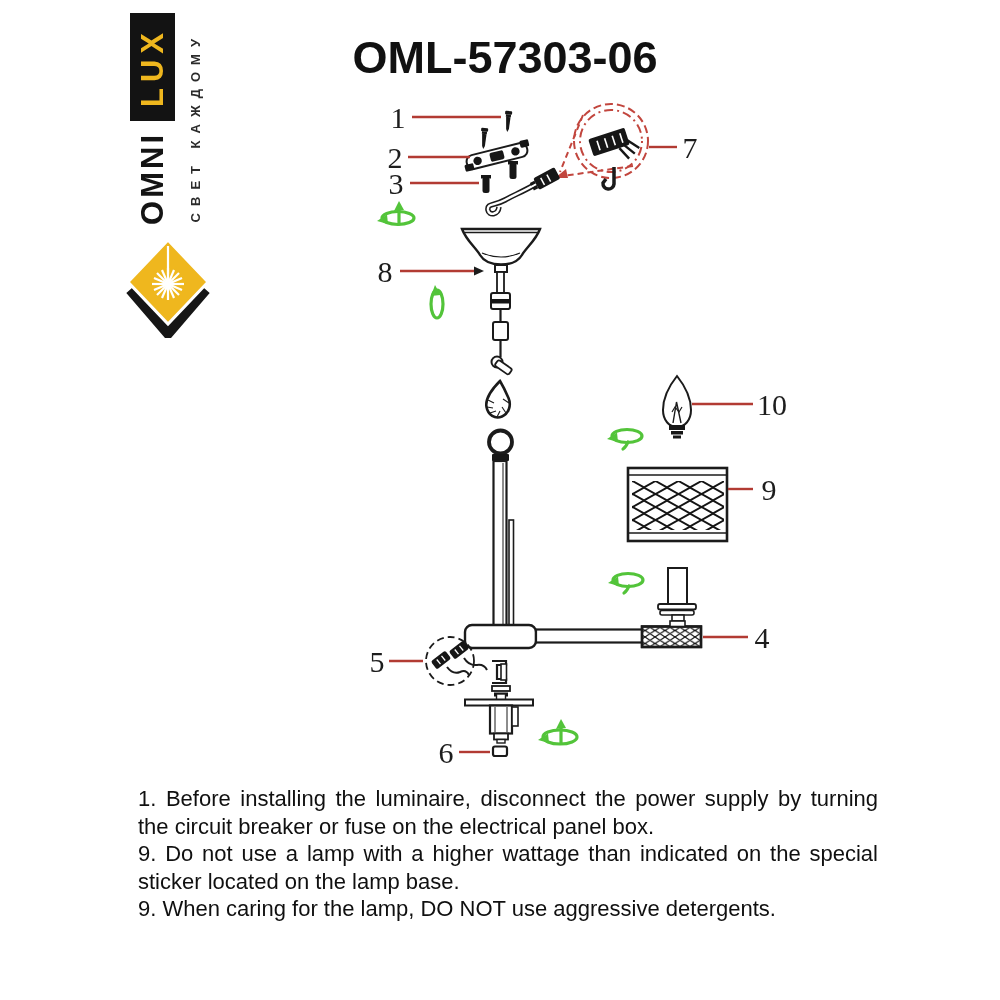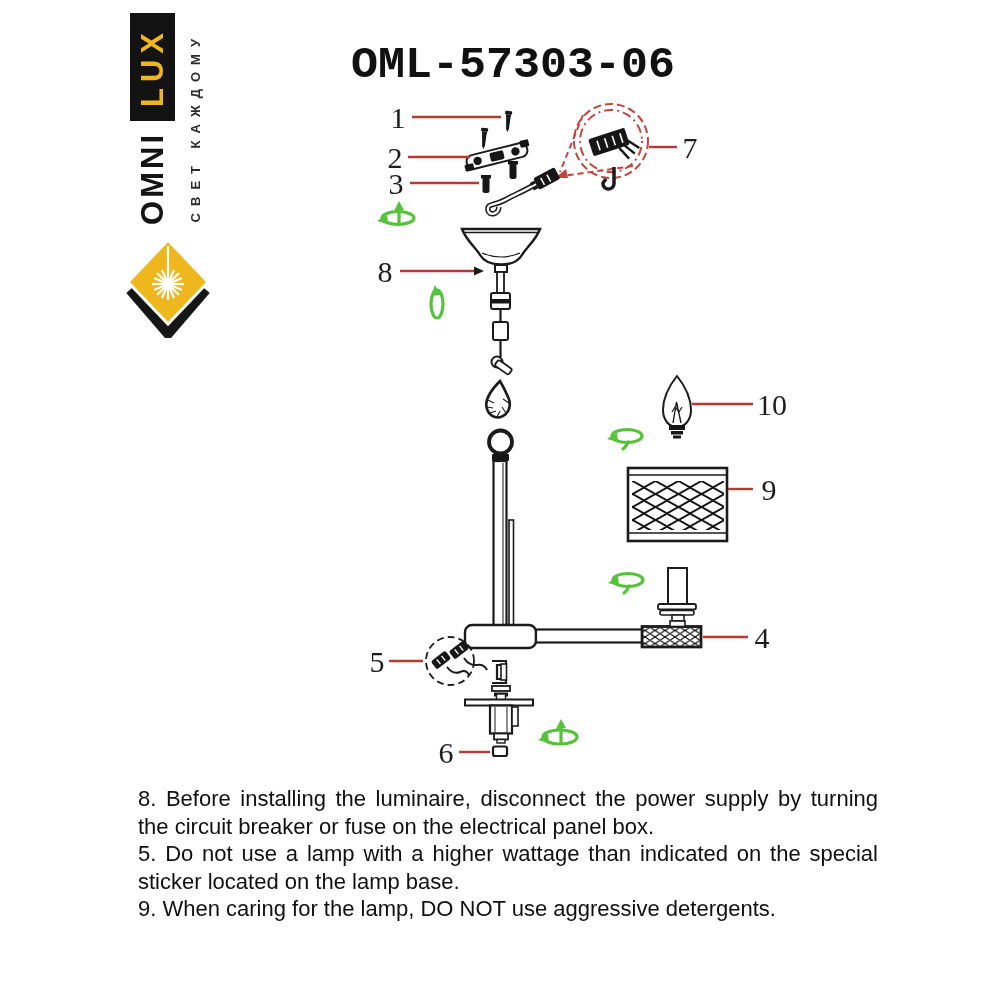--- a/index.html
+++ b/index.html
@@ -15,22 +15,22 @@
             display:flex;align-items:center;justify-content:center;}
   .logo-omni span{writing-mode:vertical-rl;transform:rotate(180deg);color:#141414;
             font-weight:bold;font-size:31px;letter-spacing:3px;}
   .logo-tagline{position:absolute;left:183px;top:12px;width:24px;height:230px;
             display:flex;align-items:center;justify-content:center;}
   .logo-tagline span{writing-mode:vertical-rl;transform:rotate(180deg);color:#2b2b2b;
             font-weight:bold;font-size:13px;letter-spacing:7px;}
   .logo-mark{position:absolute;left:124px;top:238px;}
 
   
-  .title{position:absolute;left:290px;top:32px;width:430px;margin:8px;text-align:center;
-         font-family:Liberation Mono, monospace;font-weight:bold;font-size:45px;color:#111;}
+  .title{position:absolute;left:290px;top:32px;width:430px;margin:0;text-align:center;
+         font-family:Liberation Sans, sans-serif;font-weight:bold;font-size:45px;color:#111;}
 
   
   .diagram{position:absolute;left:0;top:0;}
   .ln{stroke:#1b1b1b;fill:none;}
   .fw{fill:#ffffff;stroke:#1b1b1b;}
   .fb{fill:#161616;stroke:none;}
   .lead{stroke:#b23b33;stroke-width:2.4;}
   .red{stroke:#c2463e;fill:none;}
   .redf{fill:#c2463e;stroke:none;}
   .lbl{font-family:"Liberation Serif",serif;font-size:30px;fill:#1d1d1d;text-anchor:middle;}
@@ -293,18 +293,18 @@
     <text x="690" y="158" class="lbl">7</text>
     <text x="385" y="282" class="lbl">8</text>
     <text x="772" y="415" class="lbl">10</text>
     <text x="769" y="500" class="lbl">9</text>
     <text x="762" y="648" class="lbl">4</text>
     <text x="377" y="672" class="lbl">5</text>
     <text x="446" y="763" class="lbl">6</text>
   </svg>
 
   <div class="instructions">
-    <p>8. Before installing the luminaire, disconnect the power supply by turning the circuit breaker or fuse on the electrical panel box.</p>
-    <p>5. Do not use a lamp with a higher wattage than indicated on the special sticker located on the lamp base.</p>
+    <p>1. Before installing the luminaire, disconnect the power supply by turning the circuit breaker or fuse on the electrical panel box.</p>
+    <p>9. Do not use a lamp with a higher wattage than indicated on the special sticker located on the lamp base.</p>
     <p>9. When caring for the lamp, DO NOT use aggressive detergents.</p>
   </div>
 
 </div>
 
 </body></html>

